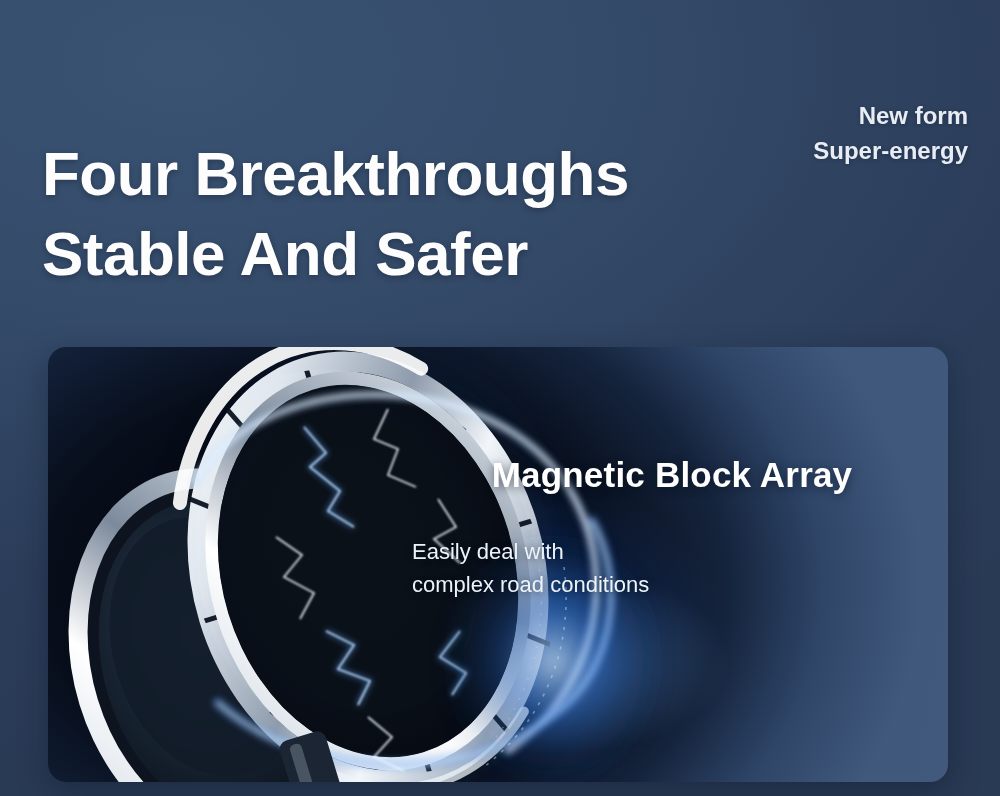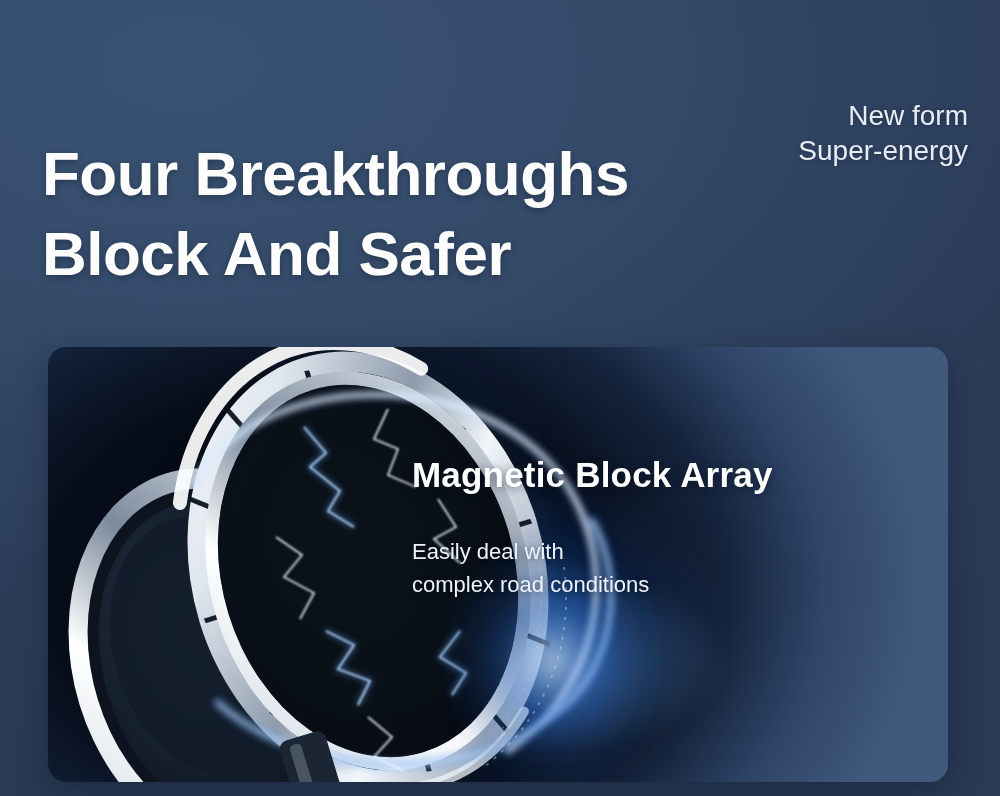--- a/index.html
+++ b/index.html
@@ -11,21 +11,21 @@
           radial-gradient(120% 90% at 18% 8%, #3a5373 0%, #344a69 38%, #2b3d5a 72%, #293a55 100%),
           linear-gradient(115deg,#334b6b 0%,#2e4363 45%,#2a3a58 100%);}
 
   
   .headline{position:absolute;left:42px;top:92px;width:700px;
             color:#fdfdfd;font-size:62px;line-height:80px;font-weight:700;
             letter-spacing:-0.5px;white-space:pre-line;
             text-shadow:0 2px 6px rgba(8,16,30,.35);}
 
   .tagline{position:absolute;right:32px;top:98px;width:260px;text-align:right;
-           color:#e8edf4;font-size:28px;line-height:35px;font-weight:400;
+           color:#e8edf4;font-size:24px;line-height:35px;font-weight:700;
            white-space:pre-line;text-shadow:0 1px 4px rgba(8,16,30,.3);}
 
   
   .card{position:absolute;left:48px;top:347px;width:900px;height:435px;
         border-radius:18px;overflow:hidden;
         background:linear-gradient(105deg,#2f4straight 0%,#3c5679 100%);
         background:linear-gradient(100deg,#32486a 0%,#3a5376 40%,#41597c 100%);
         box-shadow:0 10px 30px rgba(10,18,32,.35);}
 
   
@@ -36,34 +36,34 @@
   .photo-glow{position:absolute;inset:0;
         background:
           radial-gradient(40% 46% at 44% 62%, rgba(40,120,225,.55) 0%, rgba(22,70,160,.22) 48%, rgba(10,30,70,0) 78%),
           radial-gradient(26% 30% at 57% 72%, rgba(120,190,255,.38) 0%, rgba(40,110,210,0) 72%);}
 
   
   .ring-wrap{position:absolute;left:-40px;top:-16px;width:700px;height:470px;}
   .ring-svg{position:absolute;left:0;top:0;}
 
   
-  .card-title{position:absolute;right:16px;top:108px;width:520px;text-align:left;
+  .card-title{position:absolute;right:16px;top:108px;width:520px;text-align:center;
               color:#ffffff;font-size:35px;font-weight:700;letter-spacing:.2px;
               text-shadow:0 2px 10px rgba(6,14,28,.55);}
   .card-sub{position:absolute;right:16px;top:188px;width:520px;text-align:left;
             color:#eef3f9;font-size:22px;line-height:33px;font-weight:400;
             white-space:pre-line;text-shadow:0 1px 6px rgba(6,14,28,.45);}
 </style>
 </head>
 <body>
 
 <div class="page">
 
   <h1 class="headline">Four Breakthroughs
-Block And Safer</h1>
+Stable And Safer</h1>
 
   <div class="tagline">New form
 Super-energy</div>
 
   <div class="card">
 
     <div class="photo"></div>
     <div class="photo-glow"></div>
 
     <div class="ring-wrap">

